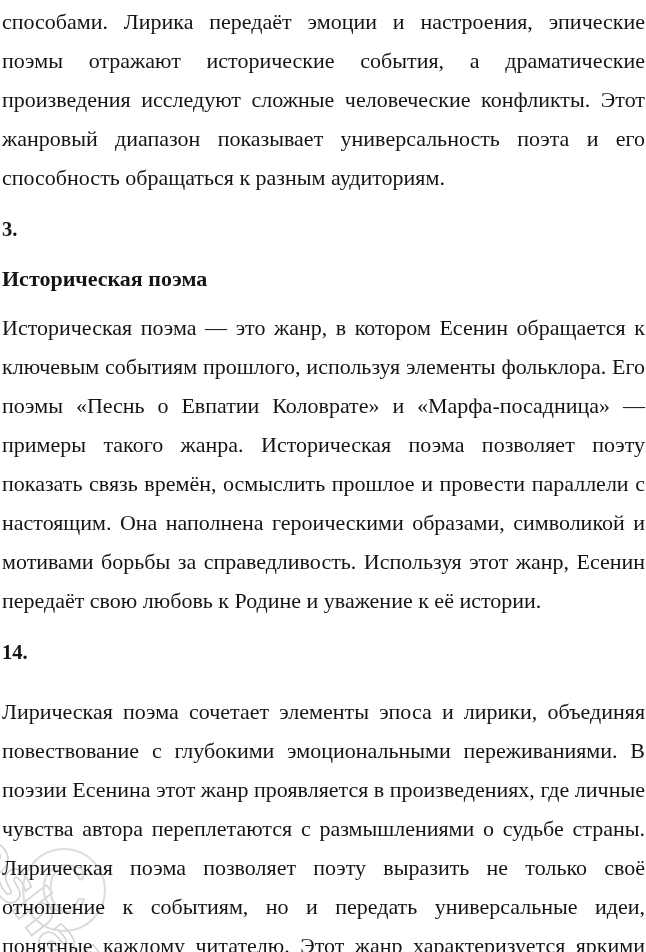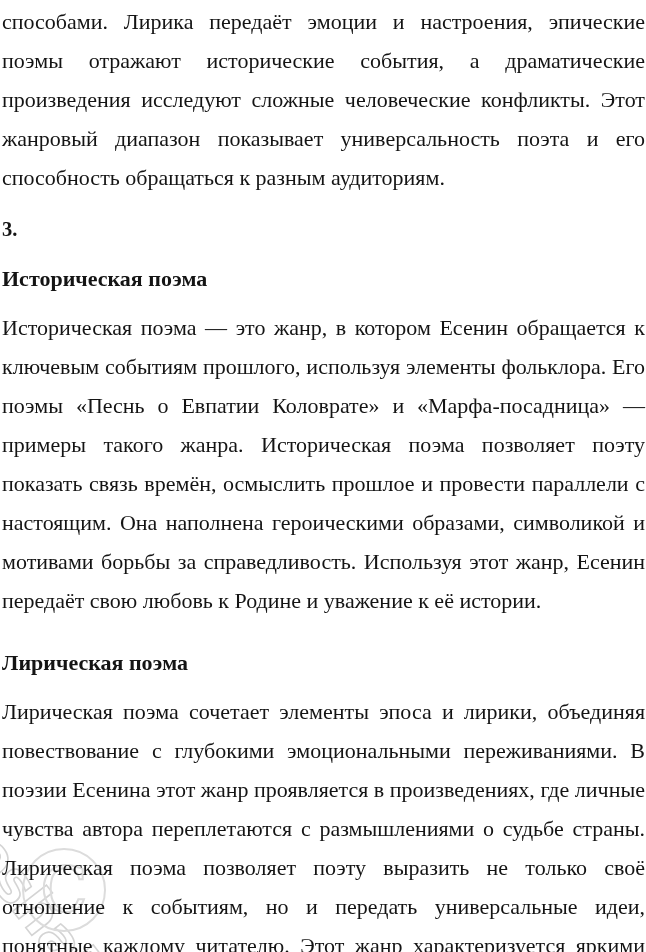--- a/index.html
+++ b/index.html
@@ -142,23 +142,23 @@
     <div class="gap-sm"></div>
 
     <div class="sub-heading">Историческая поэма</div>
 
     <div class="gap-sm"></div>
 
     <p class="para">Историческая поэма — это жанр, в котором Есенин обращается к ключевым событиям прошлого, используя элементы фольклора. Его поэмы «Песнь о Евпатии Коловрате» и «Марфа-посадница» — примеры такого жанра. Историческая поэма позволяет поэту показать связь времён, осмыслить прошлое и провести параллели с настоящим. Она наполнена героическими образами, символикой и мотивами борьбы за справедливость. Используя этот жанр, Есенин передаёт свою любовь к Родине и уважение к её истории.</p>
 
     <div class="gap-md"></div>
 
+    <div class="num-heading">14.</div>
 
     <div class="gap-sm"></div>
 
-    <div class="sub-heading">Лирическая поэма</div>
 
     <div class="gap-sm"></div>
 
     <p class="para">Лирическая поэма сочетает элементы эпоса и лирики, объединяя повествование с глубокими эмоциональными переживаниями. В поэзии Есенина этот жанр проявляется в произведениях, где личные чувства автора переплетаются с размышлениями о судьбе страны. Лирическая поэма позволяет поэту выразить не только своё отношение к событиям, но и передать универсальные идеи, понятные каждому читателю. Этот жанр характеризуется яркими образами и мелодичностью языка.</p>
 
   </div>
 </div>
 
 </body></html>

